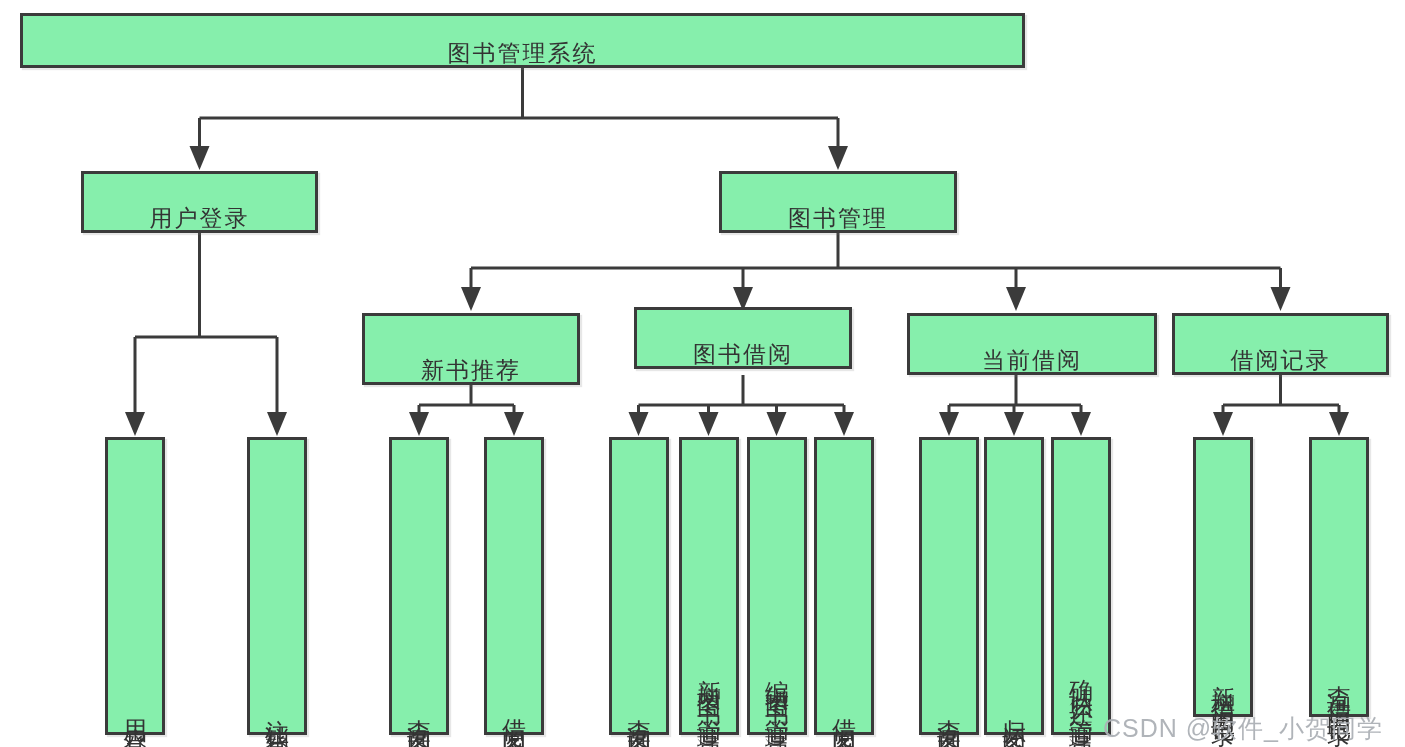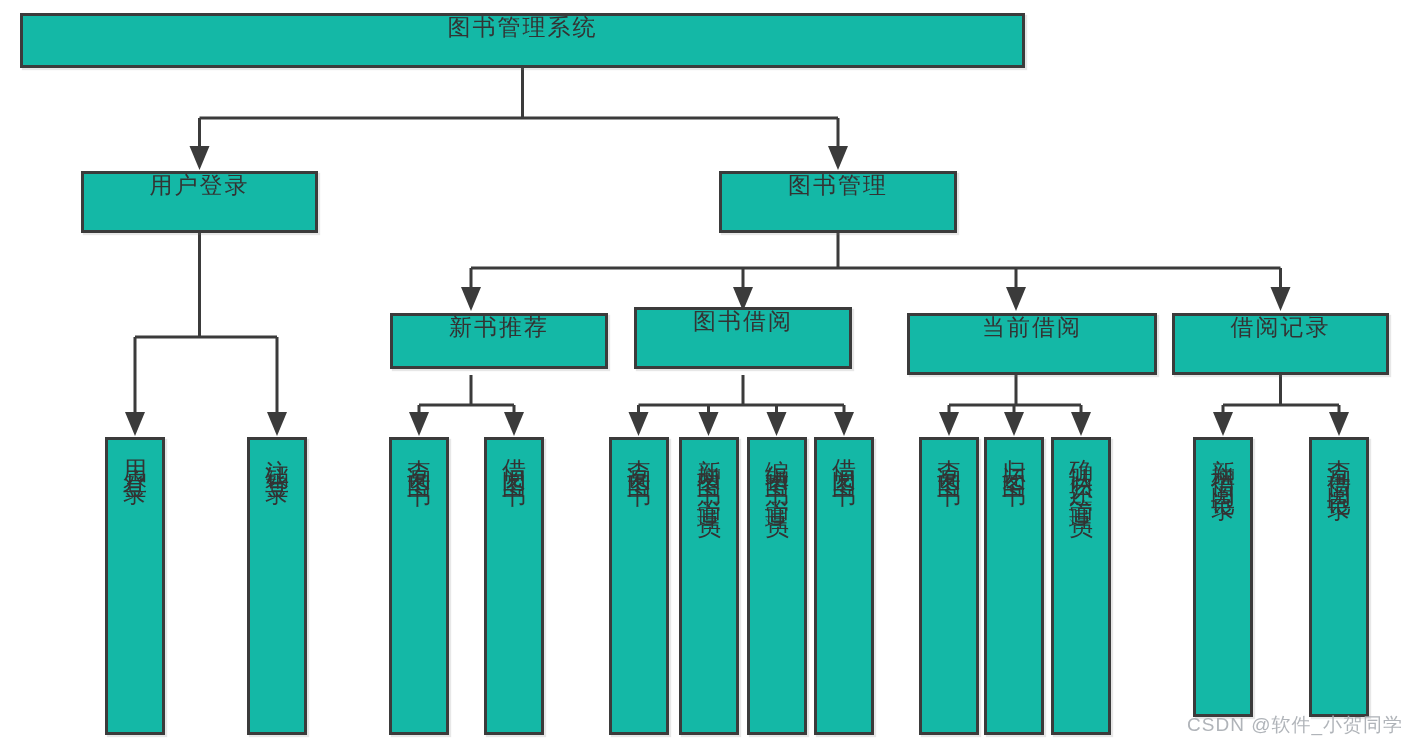--- a/index.html
+++ b/index.html
@@ -22,47 +22,47 @@
     stroke: #3b3b3b;
     stroke-width: 3;
   }
   svg.connectors path.arrowhead {
     fill: #3b3b3b;
     stroke: none;
   }
   .node {
     position: absolute;
     box-sizing: border-box;
-    background: #14b8a6;
+    background: #86efac;
     border: 3px solid #3b3b3b;
     display: flex;
-    align-items: flex-start;
+    align-items: flex-end;
     justify-content: center;
     box-shadow: 2px 2px 1px rgba(120,120,120,0.18);
   }
   .hlabel {
     font-size: 23px;
     letter-spacing: 2px;
     color: #333333;
     white-space: nowrap;
     line-height: 1;
   }
   .leaf .vlabel {
     writing-mode: vertical-rl;
     text-orientation: mixed;
     font-size: 24px;
     letter-spacing: 8px;
     line-height: 1;
     color: #333333;
   }
   .watermark {
     position: absolute;
-    right: 2px;
+    right: 22px;
     top: 712px;
-    font-size: 19px;
+    font-size: 25px;
     letter-spacing: 1px;
     color: rgba(172,176,181,0.95);
     white-space: nowrap;
     z-index: 5;
   }
 </style>
 </head>
 <body>
 
 <div id="canvas">
@@ -121,21 +121,21 @@
     <span class="hlabel">图书管理系统</span>
   </div>
 
   <div class="node" style="left:81px; top:171px; width:237px; height:62px;">
     <span class="hlabel">用户登录</span>
   </div>
   <div class="node" style="left:719px; top:171px; width:238px; height:62px;font-family:Liberation Serif, serif;">
     <span class="hlabel">图书管理</span>
   </div>
 
-  <div class="node" style="left:362px; top:313px; width:218px; height:56px;margin-left:28px;">
+  <div class="node" style="left:362px; top:313px; width:218px; height:72px;">
     <span class="hlabel">新书推荐</span>
   </div>
   <div class="node" style="left:634px; top:307px; width:218px; height:62px;">
     <span class="hlabel">图书借阅</span>
   </div>
   <div class="node" style="left:907px; top:313px; width:250px; height:62px;">
     <span class="hlabel">当前借阅</span>
   </div>
   <div class="node" style="left:1172px; top:313px; width:217px; height:62px;">
     <span class="hlabel">借阅记录</span>

